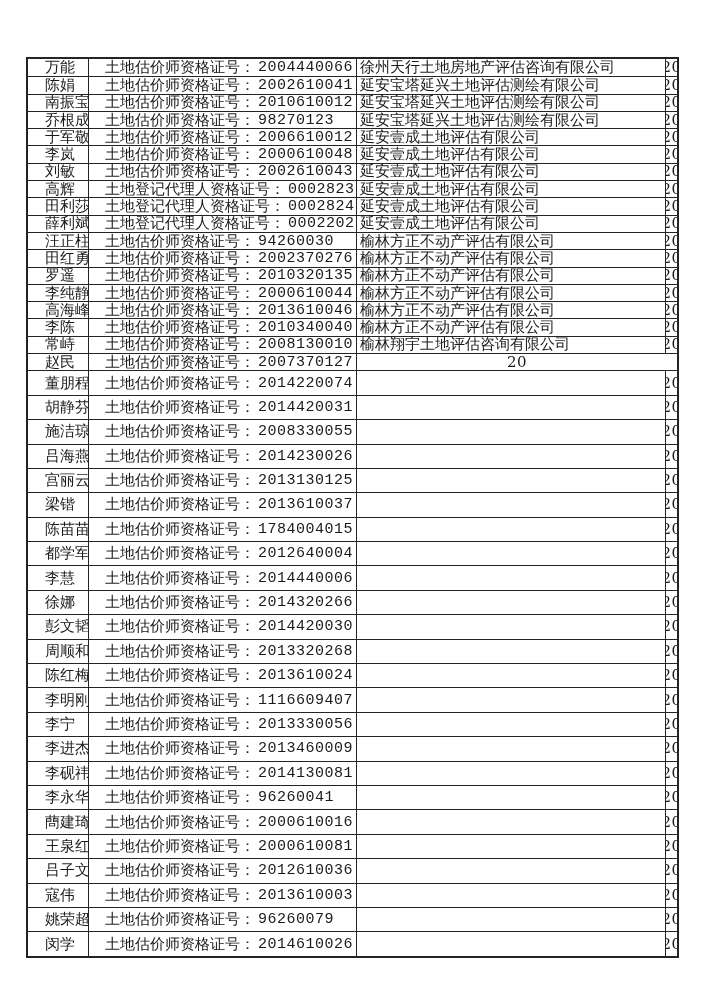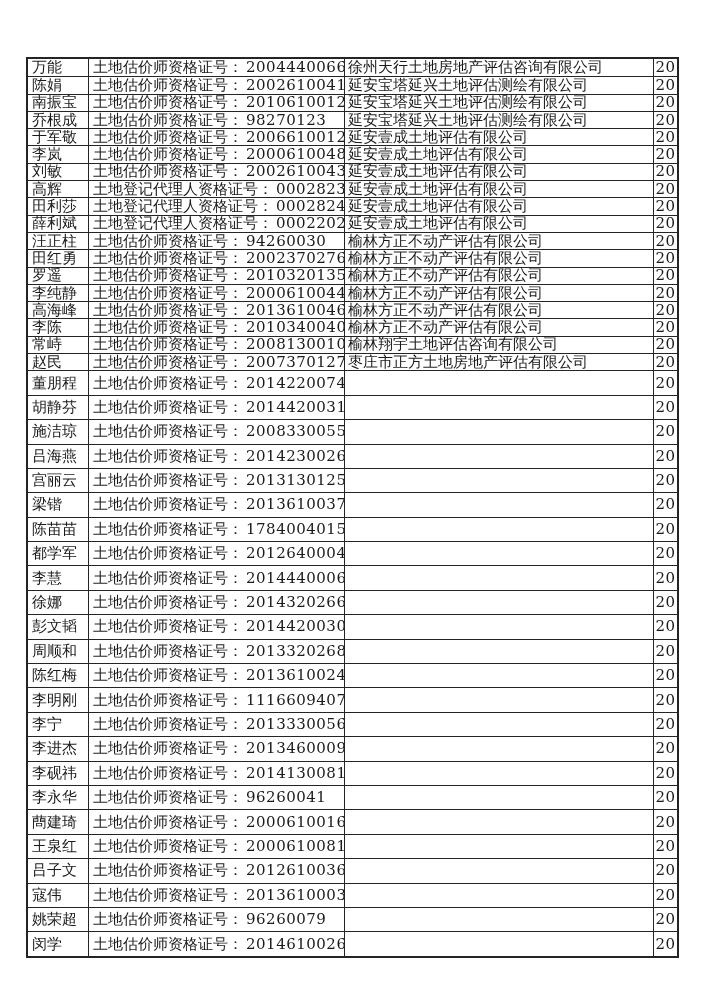--- a/index.html
+++ b/index.html
@@ -26,26 +26,26 @@
   .row.short { height: 17.3px; }
   .row.tall  { height: 24.4px; }
   .cell {
     display: flex;
     align-items: center;
     overflow: hidden;
     border-right: 1px solid var(--border-color, #222222);
     font-size: 15px;
   }
   .cell:last-child { border-right: none; }
-  .c-name    { width: 61px;  padding-left: 4px; }
-  .c-cert    { width: 256px; padding-left: 4px; }
+  .c-name    { width: 61px;  padding-left: 17px; }
+  .c-cert    { width: 256px; padding-left: 4px; margin-left: 12px; }
   .c-company { width: 309px; padding-left: 3px; }
   .c-year    { flex: 1; justify-content: center; }
   .cell span { white-space: nowrap; line-height: 1; }
-  .cert-num  { margin-left: 3px; letter-spacing: 0.5px; }
+  .cert-num  { margin-left: 3px; letter-spacing: 0.5px; font-family: Liberation Mono, monospace; }
   .year-val  { letter-spacing: 0.5px; }
 </style>
 </head>
 <body>
 
 <div class="doc-table">
     <div class="row short">
     <div class="cell c-name">
       <span>万能</span>
     </div>
@@ -301,23 +301,20 @@
     </div>
   </div>
     <div class="row short">
     <div class="cell c-name">
       <span>赵民</span>
     </div>
     <div class="cell c-cert">
       <span class="cert-label">土地估价师资格证号：</span>
       <span class="cert-num">2007370127</span>
     </div>
-    <div class="cell c-company">
-      <span>枣庄市正方土地房地产评估有限公司</span>
-    </div>
     <div class="cell c-year">
       <span class="year-val">20</span>
     </div>
   </div>
     <div class="row tall">
     <div class="cell c-name">
       <span>董朋程</span>
     </div>
     <div class="cell c-cert">
       <span class="cert-label">土地估价师资格证号：</span>

